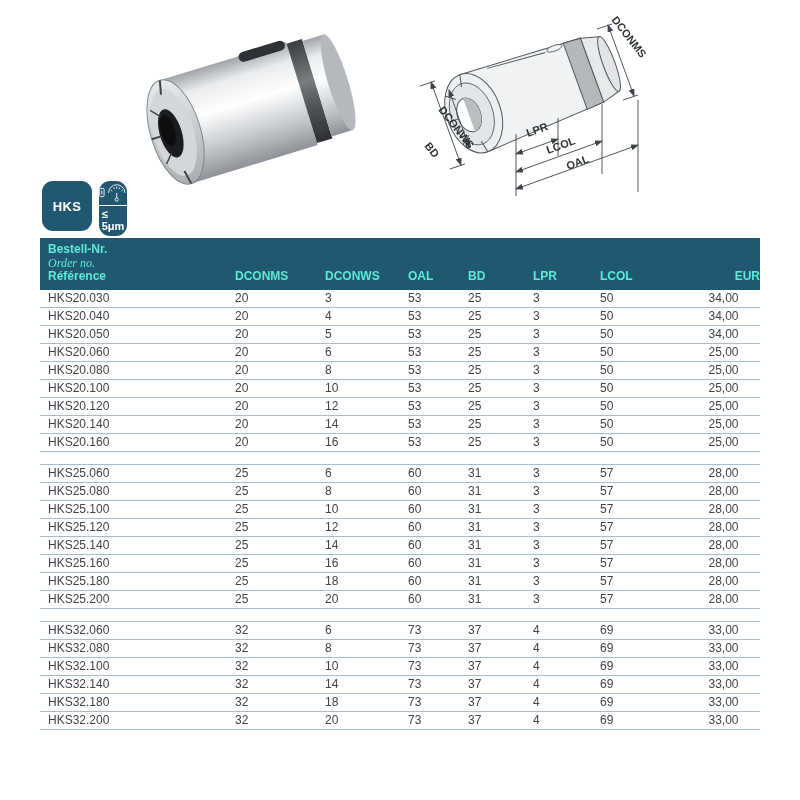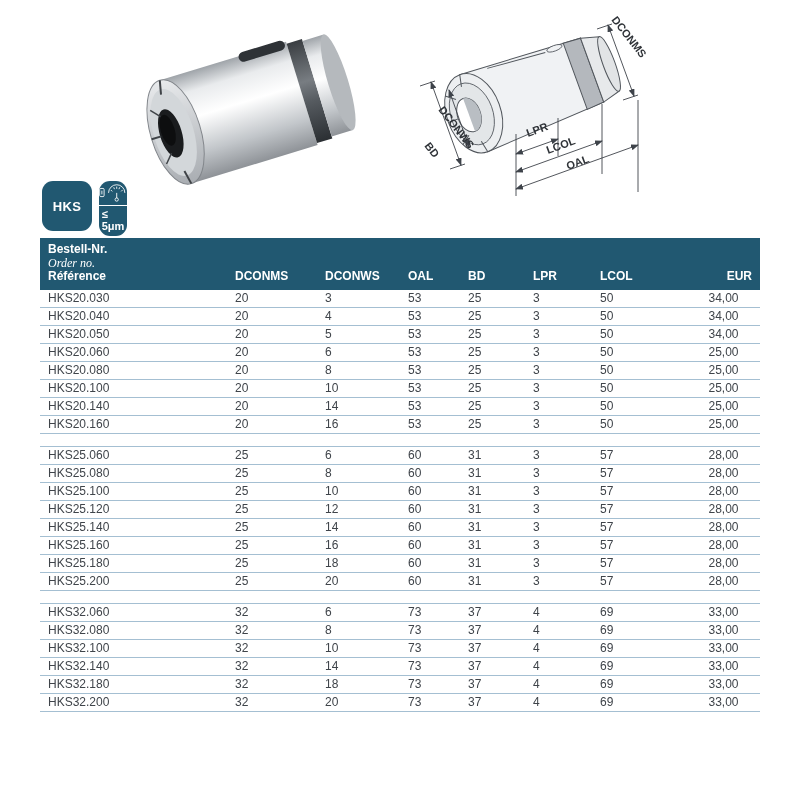--- a/index.html
+++ b/index.html
@@ -18,24 +18,24 @@
   .badge-hks { width:50px; height:50px; font-weight:bold; font-size:13px; letter-spacing:.3px; }
   .badge-tol { width:28px; height:55px; padding:3px 4px 4px; }
   .badge-tol .tol-sep { width:42px; height:1px; background:#fff; margin:2px 0 2px; }
   .badge-tol .tol-text { font-size:11px; font-weight:bold; }
 
   
   .table-wrap { position:absolute; left:40px; top:238px; width:720px; }
   table { width:720px; border-collapse:collapse; table-layout:fixed; }
   col.c1{width:195px} col.c2{width:90px} col.c3{width:83px} col.c4{width:60px}
   col.c5{width:65px} col.c6{width:67px} col.c7{width:95px} col.c8{width:65px}
-  thead th { background:#215871; color:#ffffff; font-size:12px; font-weight:bold;
+  thead th { background:#215871; color:#5eead4; font-size:12px; font-weight:bold;
     text-align:left; vertical-align:bottom; padding:5px 0 6px; line-height:13.5px; }
   thead th.first { padding-left:8px; }
-  thead th.eur { text-align:right; padding-right:8px; }
+  thead th.eur { text-align:right; }
   thead .oline { font-style:italic; font-weight:normal;font-family:Liberation Serif, serif; }
   tbody td { height:18px; font-size:12px; line-height:17px; color:#3f444a;
     border-bottom:1px solid #a4bfd2; box-shadow:0 2px 0 -1px #e4eef4;
     white-space:nowrap; overflow:hidden; }
   tbody td.ref { padding-left:8px; }
   tbody td.eur { text-align:center; padding-right:8px; }
   tbody tr.spacer td { height:13px; border-bottom:1px solid #a4bfd2; box-shadow:none; }
 
   svg text { font-family:"Liberation Sans", sans-serif; }
 </style>
@@ -247,20 +247,30 @@
             <td class="ref">HKS20.100</td>
             <td>20</td>
             <td>10</td>
             <td>53</td>
             <td>25</td>
             <td>3</td>
             <td>50</td>
             <td class="eur">25,00</td>
           </tr>
           <tr>
+            <td class="ref">HKS20.120</td>
+            <td>20</td>
+            <td>12</td>
+            <td>53</td>
+            <td>25</td>
+            <td>3</td>
+            <td>50</td>
+            <td class="eur">25,00</td>
+          </tr>
+          <tr>
             <td class="ref">HKS20.140</td>
             <td>20</td>
             <td>14</td>
             <td>53</td>
             <td>25</td>
             <td>3</td>
             <td>50</td>
             <td class="eur">25,00</td>
           </tr>
           <tr>

